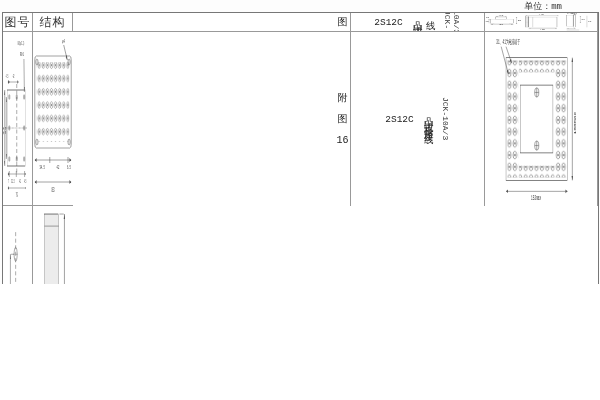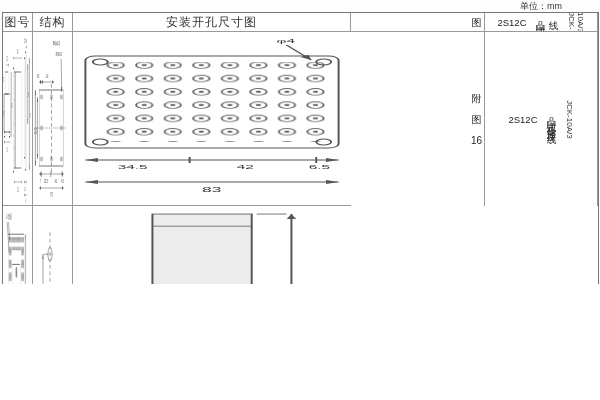--- a/index.html
+++ b/index.html
@@ -1,17 +1,17 @@
 <!DOCTYPE html>
 <html><head>
 <meta charset="utf-8">
 <style>
   html,body{margin:0;padding:0}
   .page{position:relative;width:600px;height:284px;background:#fdfdfd;overflow:hidden;
-        font-family:Liberation Sans, sans-serif;color:#222}
+        font-family:Liberation Mono, monospace;color:#222}
   .unit{position:absolute;top:0;right:38px;font-size:9px;color:#333}
   .tbl{position:absolute;left:2px;top:12px;width:595px;height:384px;background:#fff;
        display:grid;grid-template-columns:30px 40px 278px 134px 1fr;
        grid-template-rows:19px 174px 1fr;border:1px solid #777}
   .cell{border-right:1px solid #999;border-bottom:1px solid #999;position:relative;overflow:hidden}
   .cell.last{border-right:none}
   .cell.bot{border-bottom:none}
   .head{display:flex;align-items:center;justify-content:center;font-size:12px;letter-spacing:1px;color:#333;white-space:nowrap}
   .figcell{display:flex;align-items:center;justify-content:flex-end}
   .figtext{width:15px;text-align:center;font-size:10px;line-height:2.1;color:#222}
@@ -42,21 +42,20 @@
       </pattern>
     </defs>
   </svg>
 
   <div class="unit">单位：mm</div>
 
   <div class="tbl">
 
     <div class="cell head">图号</div>
     <div class="cell head">结构</div>
-    <div class="cell head">安装开孔尺寸图</div>
 
     <div class="cell figcell">
       <div class="figtext">附 图 16</div>
     </div>
 
     <div class="cell structcell">
       <div class="model">2S12C</div>
       <div class="vtext">凸出式板后接线</div>
       <div class="vcode">JCK-10A/3</div>
     </div>

